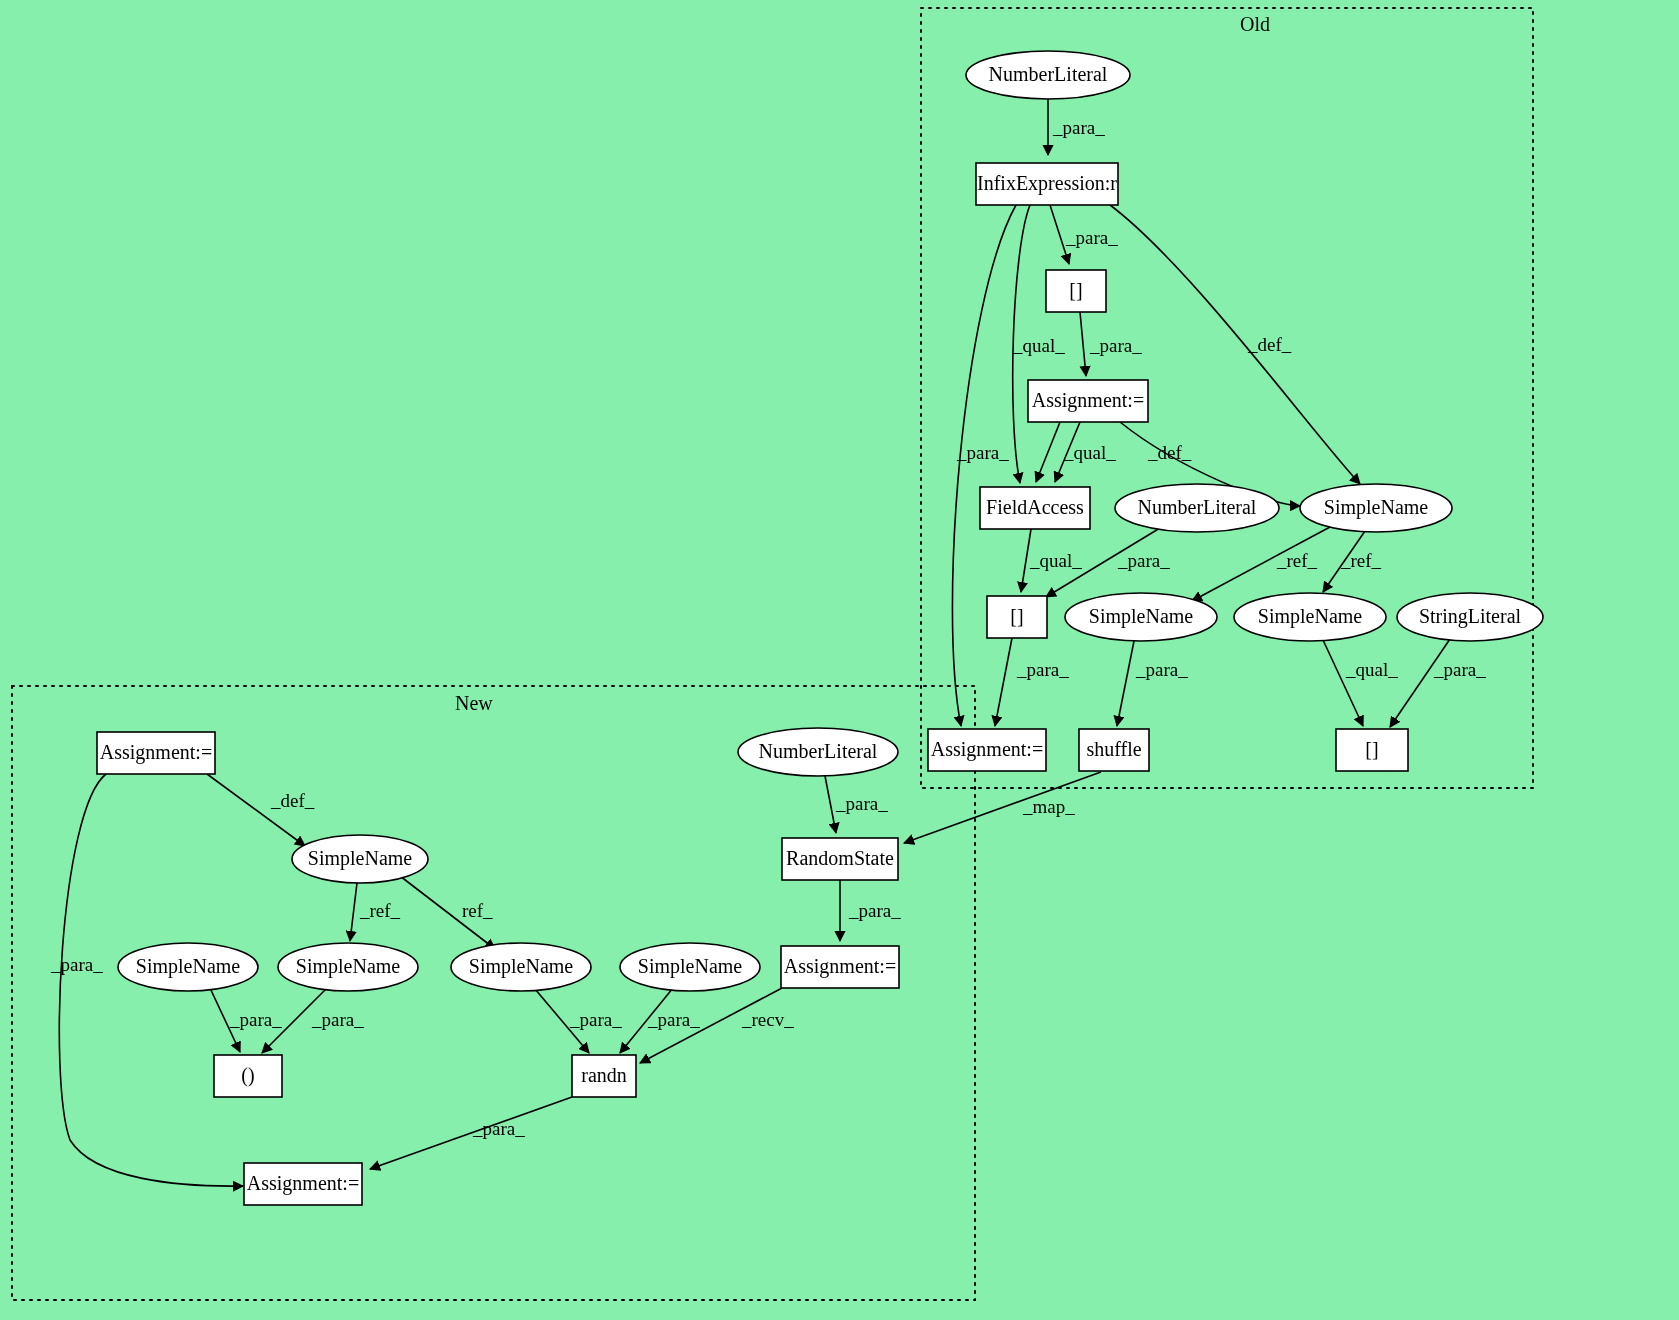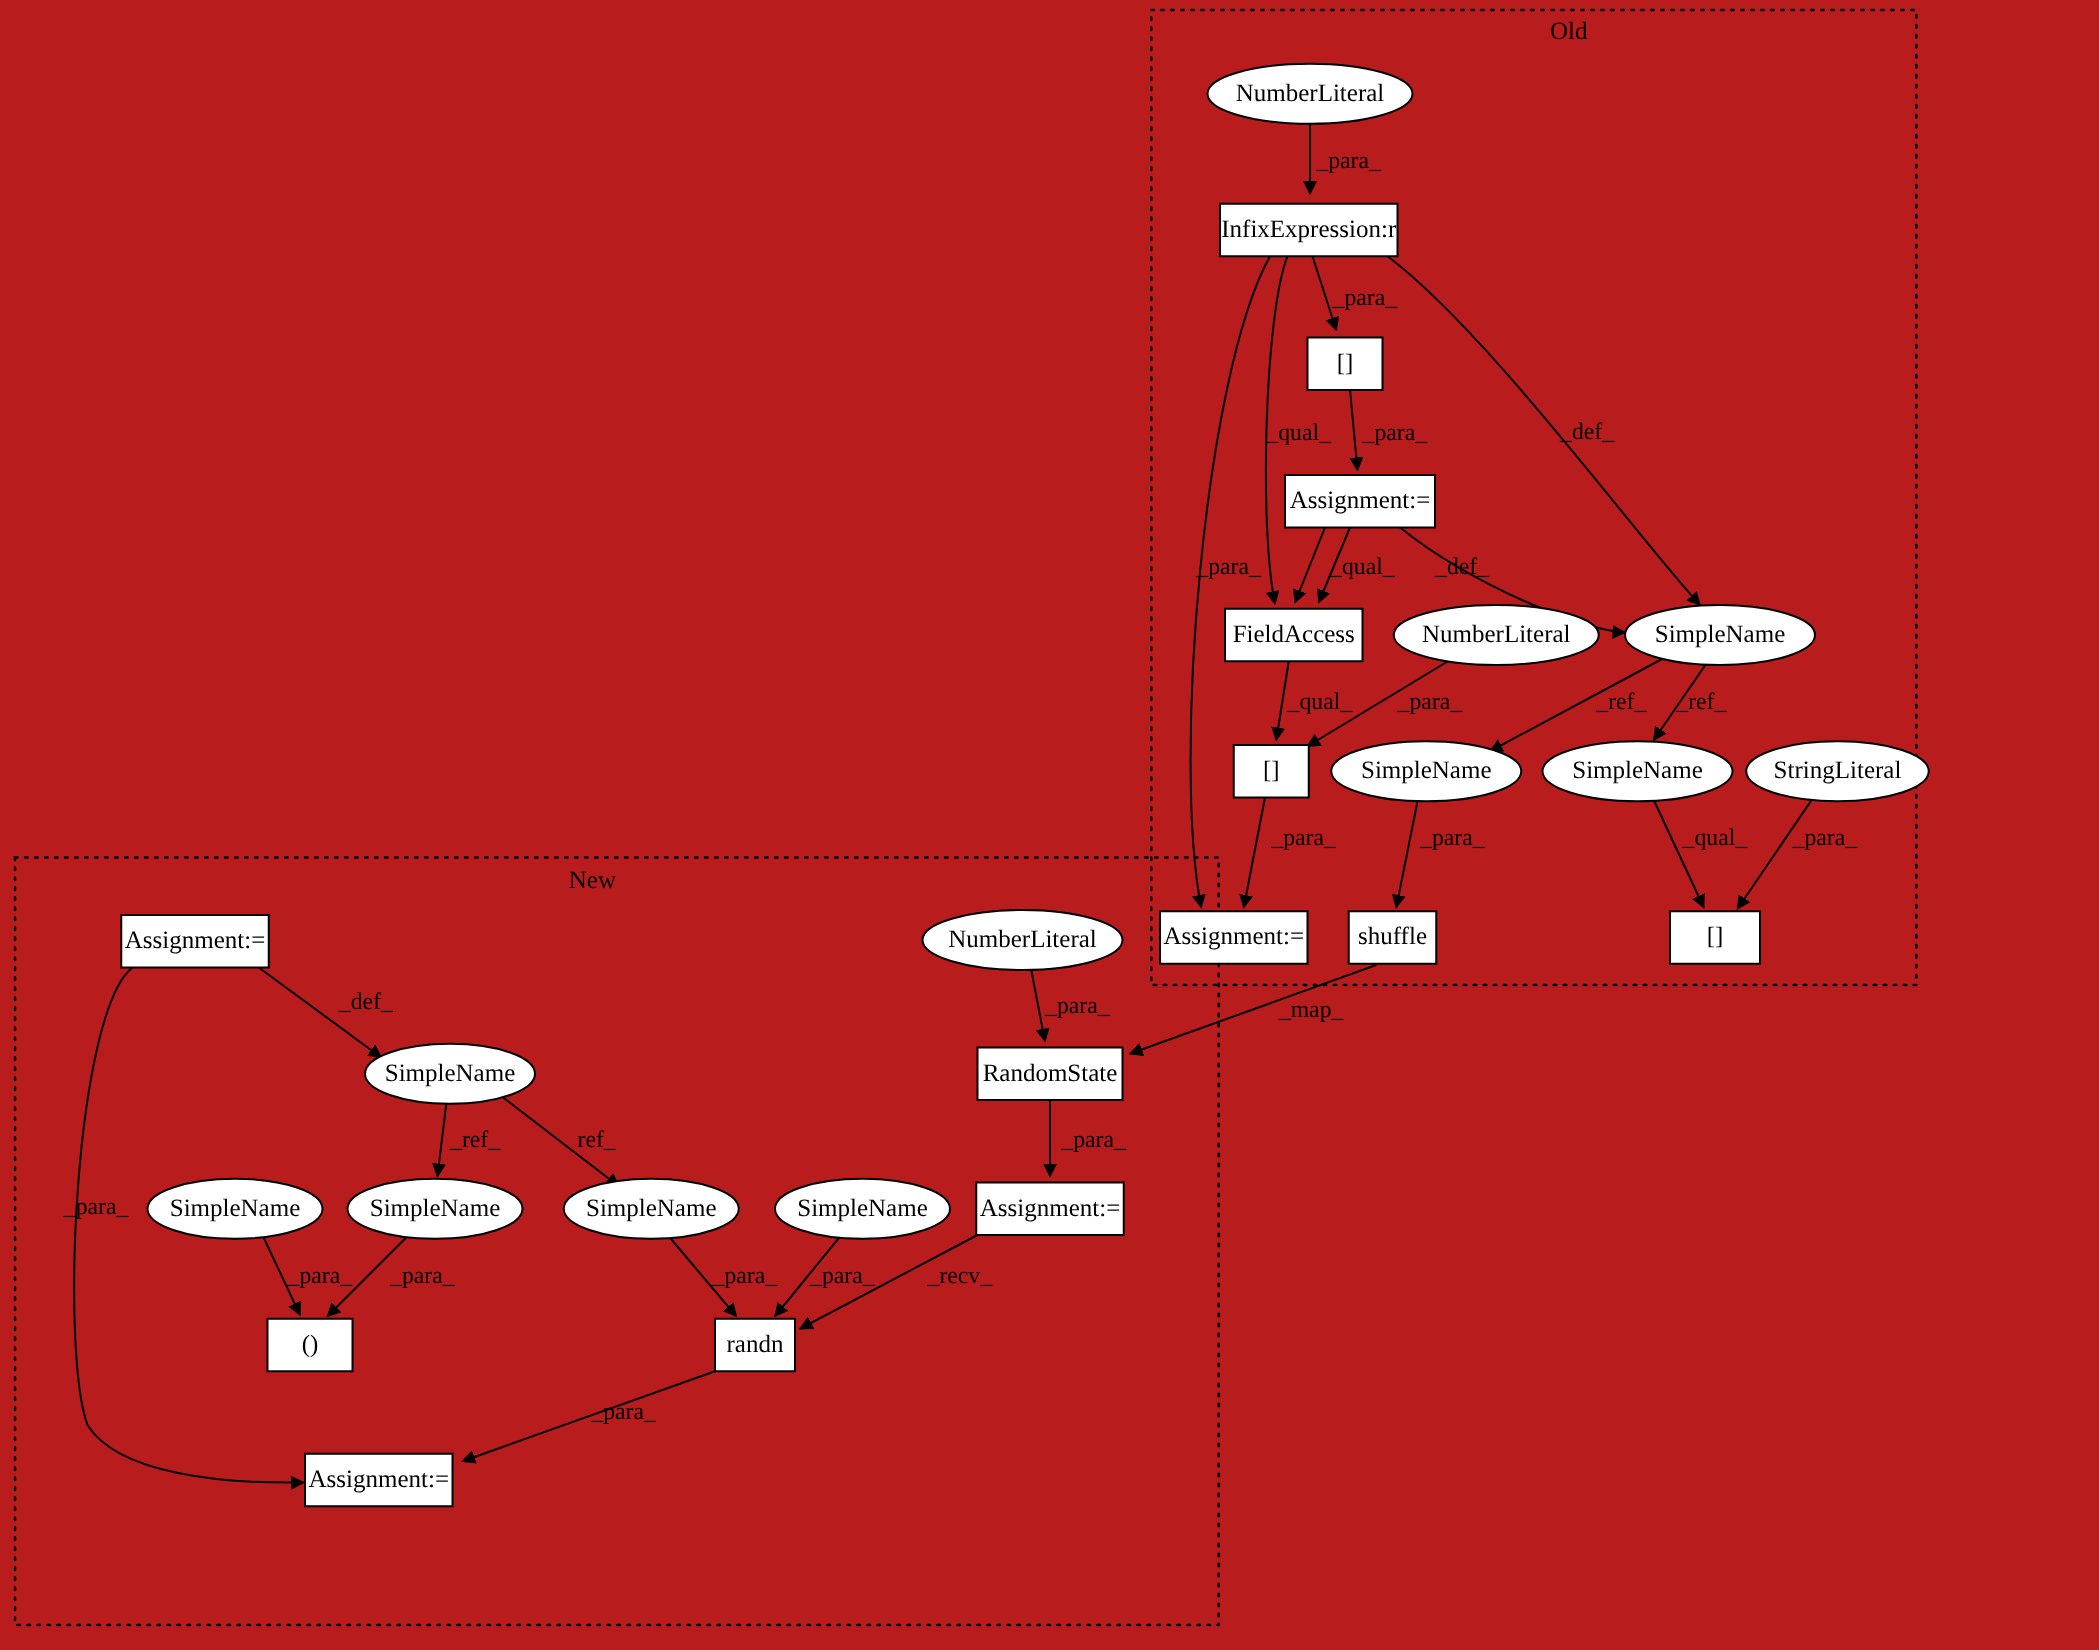--- a/index.html
+++ b/index.html
@@ -4,21 +4,21 @@
 <style>
   html, body {
     margin: 0;
     padding: 0;
     background: #ffffff;
   }
   #canvas {
     position: relative;
     width: 1679px;
     height: 1320px;
-    background: #b91c1c;
+    background: #86efac;
     font-family: "Liberation Serif", "DejaVu Serif", serif;
     overflow: hidden;
   }
   svg#graph {
     position: absolute;
     left: 0;
     top: 0;
     width: 1679px;
     height: 1320px;
   }

